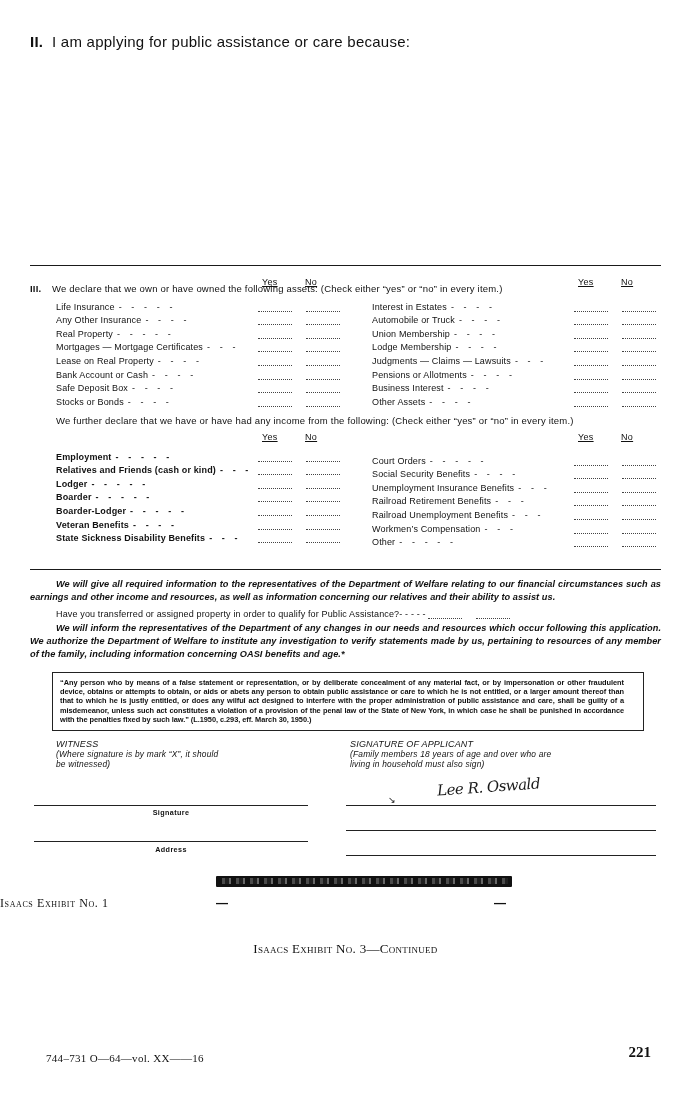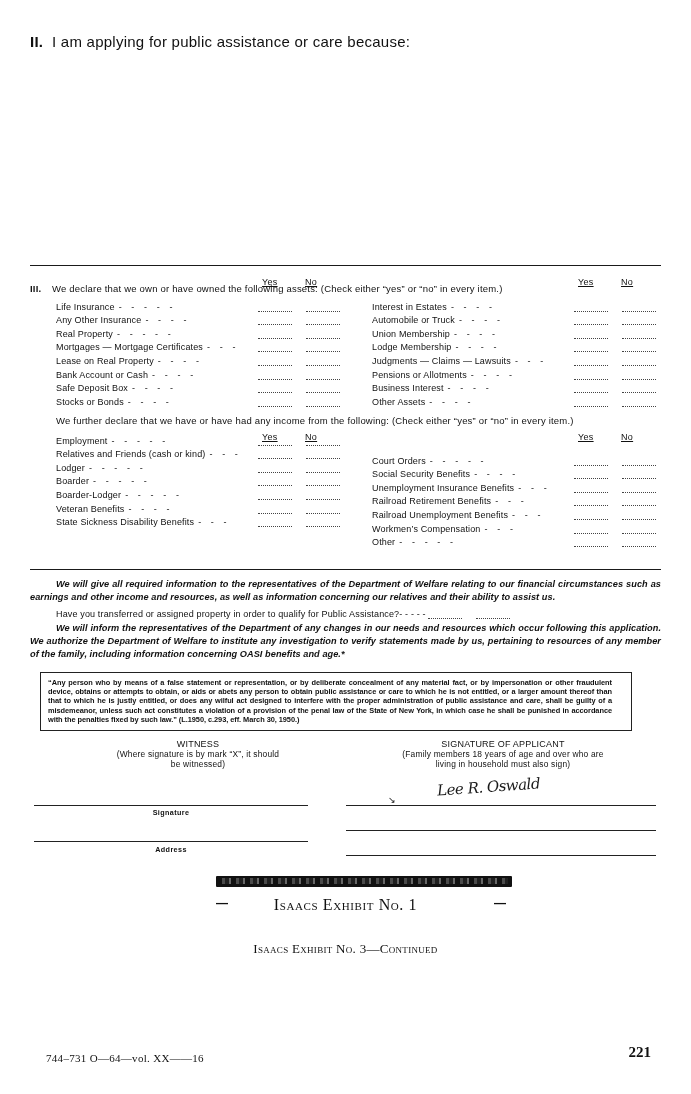--- a/index.html
+++ b/index.html
@@ -121,42 +121,42 @@
     font-weight: bold;
     line-height: 13.2px;
     text-align: justify;
     letter-spacing: .05px;
   }
   .para .ind { display: inline-block; width: 26px; }
 
   
   .penbox {
     position: absolute;
-    left: 40px;
+    left: 52px;
     top: 672px;
     width: 592px;
     border: 1px solid #222;
     padding: 5px 19px 6px 7px;
     box-sizing: border-box;
   }
   .penbox p {
     margin: 0;
     font-size: 7.4px;
     line-height: 9.2px;
     text-align: justify;
     font-weight: bold;
     letter-spacing: -.05px;
   }
 
   
   .sigcol {
     position: absolute;
     font-size: 9px;
-    text-align: center;
     letter-spacing: .2px;
+    font-style: italic;
   }
   .sigcol .title { font-weight: normal; }
   .sigcol .sub { font-size: 8.4px; }
   .sigline {
     position: absolute;
     border-bottom: 1px solid #222;
     height: 0;
   }
   .sigcap {
     position: absolute;
@@ -206,23 +206,23 @@
     position: absolute;
     inset: 2px 4px 3px 6px;
     background: repeating-linear-gradient(90deg,#555 0 3px,#222 3px 7px,#777 7px 9px,#111 9px 14px);
     opacity: .85;
   }
   .exhibit1 {
     position: absolute;
     top: 896px;
     left: 0;
     width: 691px;
-    text-align: center;
+    text-align: left;
     font-family: "Liberation Serif", serif;
-    font-size: 16px;
+    font-size: 12px;
     letter-spacing: .6px;
   }
   .exdash {
     position: absolute;
     font-size: 12px;
     font-weight: bold;
     color: #111;
   }
   .exhibit2 {
     position: absolute;
@@ -375,21 +375,21 @@
     </div>
   </div>
 
   <div class="midnote" style="top:415px; left:56px;">We further declare that we have or have had any income from the following: (Check either “yes” or “no” in every item.)</div>
 
   <div class="colhead" style="top:432px; left:262px;">Yes</div>
   <div class="colhead" style="top:432px; left:305px;">No</div>
   <div class="colhead" style="top:432px; left:578px;">Yes</div>
   <div class="colhead" style="top:432px; left:621px;">No</div>
 
-  <div class="itemlist" style="top:432px; left:56px; width:284px;">
+  <div class="itemlist" style="top:448px; left:56px; width:284px;font-weight:bold;">
     <div class="itemrow">
       <span class="lbl">Employment</span>
       <span class="dots">-    -    -    -    -</span>
       <span class="blank"></span>
       <span class="blank sp"></span>
     </div>
     <div class="itemrow">
       <span class="lbl">Relatives and Friends (cash or kind)</span>
       <span class="dots">-    -    -</span>
       <span class="blank"></span>

